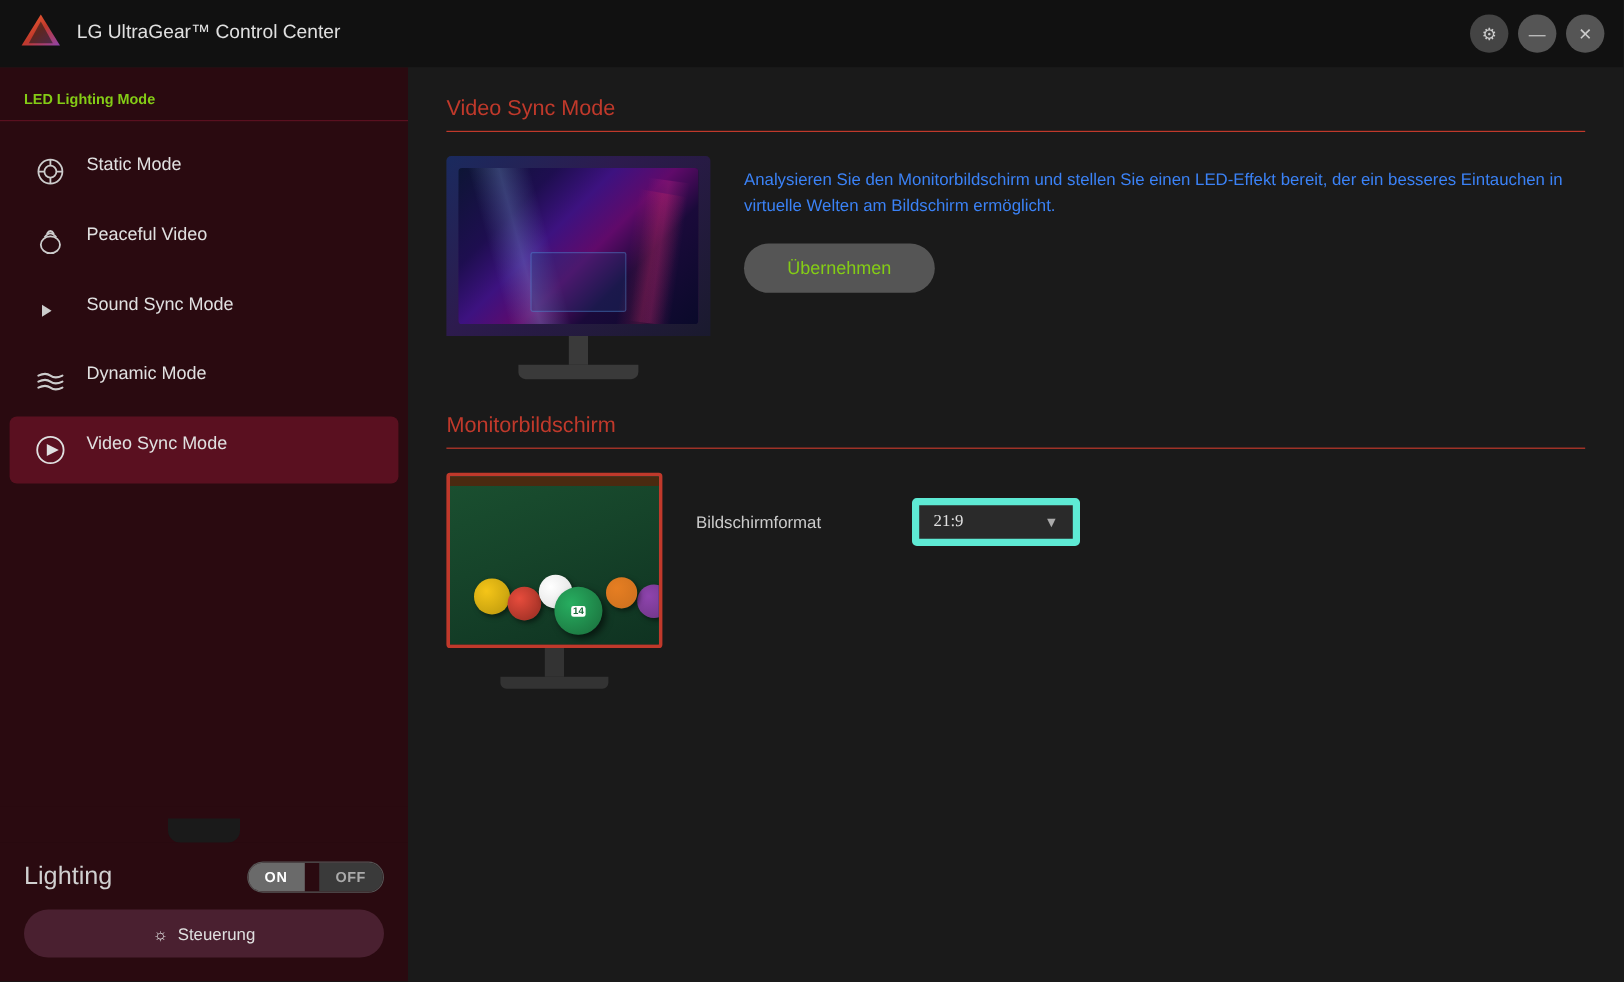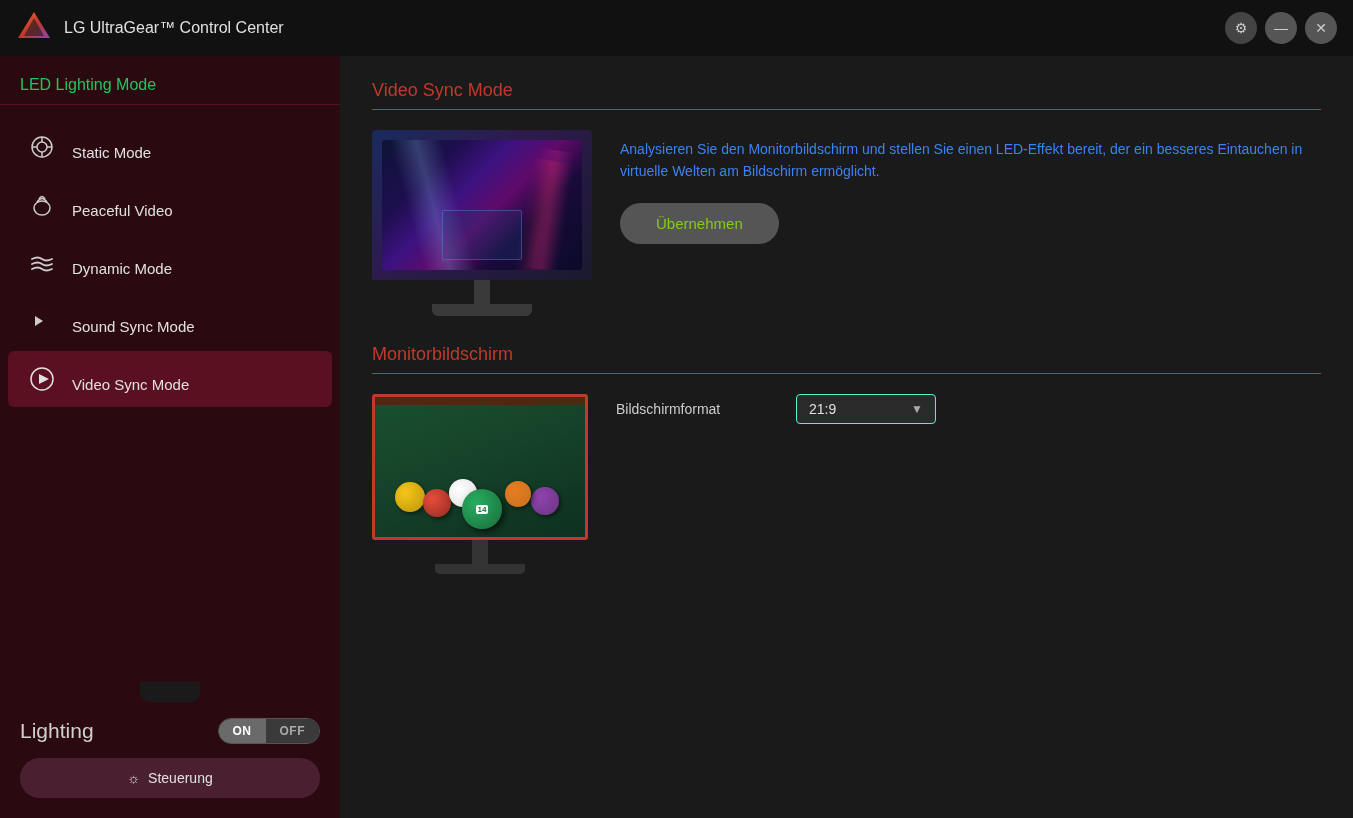--- a/index.html
+++ b/index.html
@@ -71,36 +71,36 @@
     .sidebar {
       width: 340px;
       background: #2a0a10;
       display: flex;
       flex-direction: column;
       flex-shrink: 0;
       position: relative;
     }
 
     .sidebar-section-title {
-      color: #22c55e;
-      font-size: 16px;
-      font-weight: 400;
+      color: #84cc16;
+      font-size: 12px;
+      font-weight: 700;
       padding: 20px 20px 10px 20px;
       border-bottom: 1px solid #5a1020;
       margin-bottom: 8px;
     }
 
     .sidebar-nav {
       flex: 1;
       padding: 4px 0;
     }
 
     .sidebar-item {
       display: flex;
-      align-items: flex-end;
+      align-items: flex-start;
       padding: 14px 20px;
       cursor: pointer;
       gap: 16px;
       border-radius: 4px;
       margin: 2px 8px;
       transition: background 0.2s;
     }
 
     .sidebar-item.active {
       background: #5a1020;
@@ -177,20 +177,21 @@
     }
 
     .toggle-btn.on {
       background: #6a6a6a;
       color: #fff;
     }
 
     .toggle-btn.off {
       background: #3a3a3a;
       color: #aaa;
+      margin-left: 12px;
     }
 
     .steuerung-btn {
       width: 100%;
       background: #4a2030;
       border: none;
       border-radius: 24px;
       padding: 12px;
       color: #e0e0e0;
       font-size: 14px;
@@ -307,21 +308,21 @@
       width: 100px;
       height: 12px;
       background: #3a3a3a;
       margin: 0 auto;
       border-radius: 0 0 6px 6px;
     }
 
     
     .billiard-monitor {
       position: relative;
-      width: 216px;
+      width: 180px;
     }
 
     .billiard-frame {
       border: 3px solid #c0392b;
       border-radius: 3px;
       overflow: hidden;
     }
 
     .billiard-screen {
       width: 214px;
@@ -348,38 +349,40 @@
       margin: 0 auto;
       border-radius: 0 0 5px 5px;
     }
 
     
     .setting-row {
       display: flex;
       align-items: center;
       gap: 20px;
       margin-bottom: 16px;
+      margin-top: 21px;
     }
 
     .setting-label {
       font-size: 14px;
       color: #ccc;
       min-width: 160px;
     }
 
     .dropdown {
       display: flex;
       align-items: center;
       background: #2a2a2a;
-      border: 1px solid #5eead4;
+      border: 6px solid #5eead4;
       border-radius: 4px;
       padding: 6px 12px;
       cursor: pointer;
       gap: 8px;
       min-width: 140px;
+      font-family: Liberation Serif, serif;
     }
 
     .dropdown-value {
       font-size: 14px;
       color: #e0e0e0;
       flex: 1;
     }
 
     .dropdown-arrow {
       font-size: 12px;
@@ -445,35 +448,35 @@
             <path d="M8 10 Q13 3 18 10" stroke="#ccc" stroke-width="1.5" fill="none"></path>
             <path d="M10 7 Q13 2 16 7" stroke="#ccc" stroke-width="1.5" fill="none"></path>
           </svg>
         </span>
         <span class="sidebar-item-label">Peaceful Video</span>
       </div>
 
       <div class="sidebar-item">
         <span class="sidebar-item-icon">
           <svg width="26" height="26" viewBox="0 0 26 26" fill="none">
+            <polygon points="6,8 14,13 6,18" fill="#ccc"></polygon>
+          </svg>
+        </span>
+        <span class="sidebar-item-label">Sound Sync Mode</span>
+      </div>
+
+      <div class="sidebar-item">
+        <span class="sidebar-item-icon">
+          <svg width="26" height="26" viewBox="0 0 26 26" fill="none">
             <path d="M3 9 Q9 6 13 9 Q17 12 23 9" stroke="#ccc" stroke-width="1.8" fill="none" stroke-linecap="round"></path>
             <path d="M3 14 Q9 11 13 14 Q17 17 23 14" stroke="#ccc" stroke-width="1.8" fill="none" stroke-linecap="round"></path>
             <path d="M3 19 Q9 16 13 19 Q17 22 23 19" stroke="#ccc" stroke-width="1.8" fill="none" stroke-linecap="round"></path>
           </svg>
         </span>
         <span class="sidebar-item-label">Dynamic Mode</span>
-      </div>
-
-      <div class="sidebar-item">
-        <span class="sidebar-item-icon">
-          <svg width="26" height="26" viewBox="0 0 26 26" fill="none">
-            <polygon points="6,8 14,13 6,18" fill="#ccc"></polygon>
-          </svg>
-        </span>
-        <span class="sidebar-item-label">Sound Sync Mode</span>
       </div>
 
       <div class="sidebar-item active">
         <span class="sidebar-item-icon">
           <svg width="26" height="26" viewBox="0 0 26 26" fill="none">
             <circle cx="13" cy="13" r="11" stroke="#e0e0e0" stroke-width="1.5" fill="none"></circle>
             <polygon points="10,8 20,13 10,18" fill="#e0e0e0"></polygon>
           </svg>
         </span>
         <span class="sidebar-item-label">Video Sync Mode</span>

